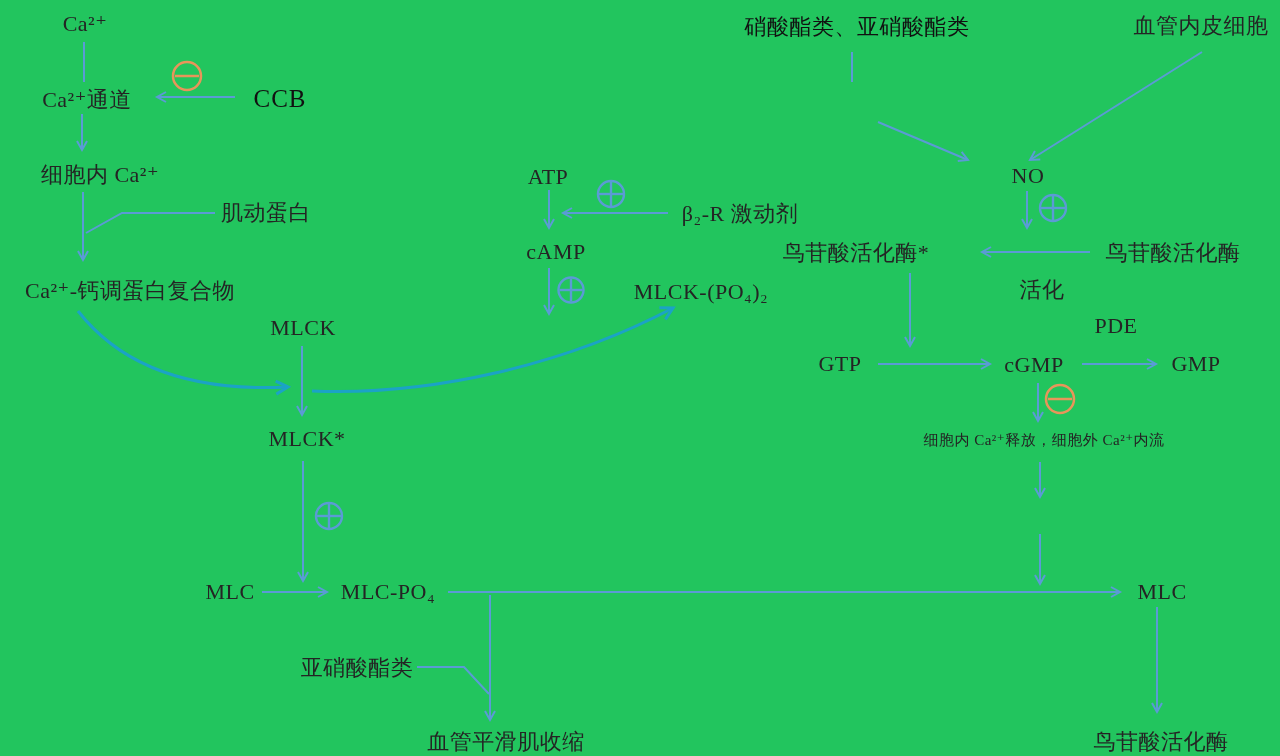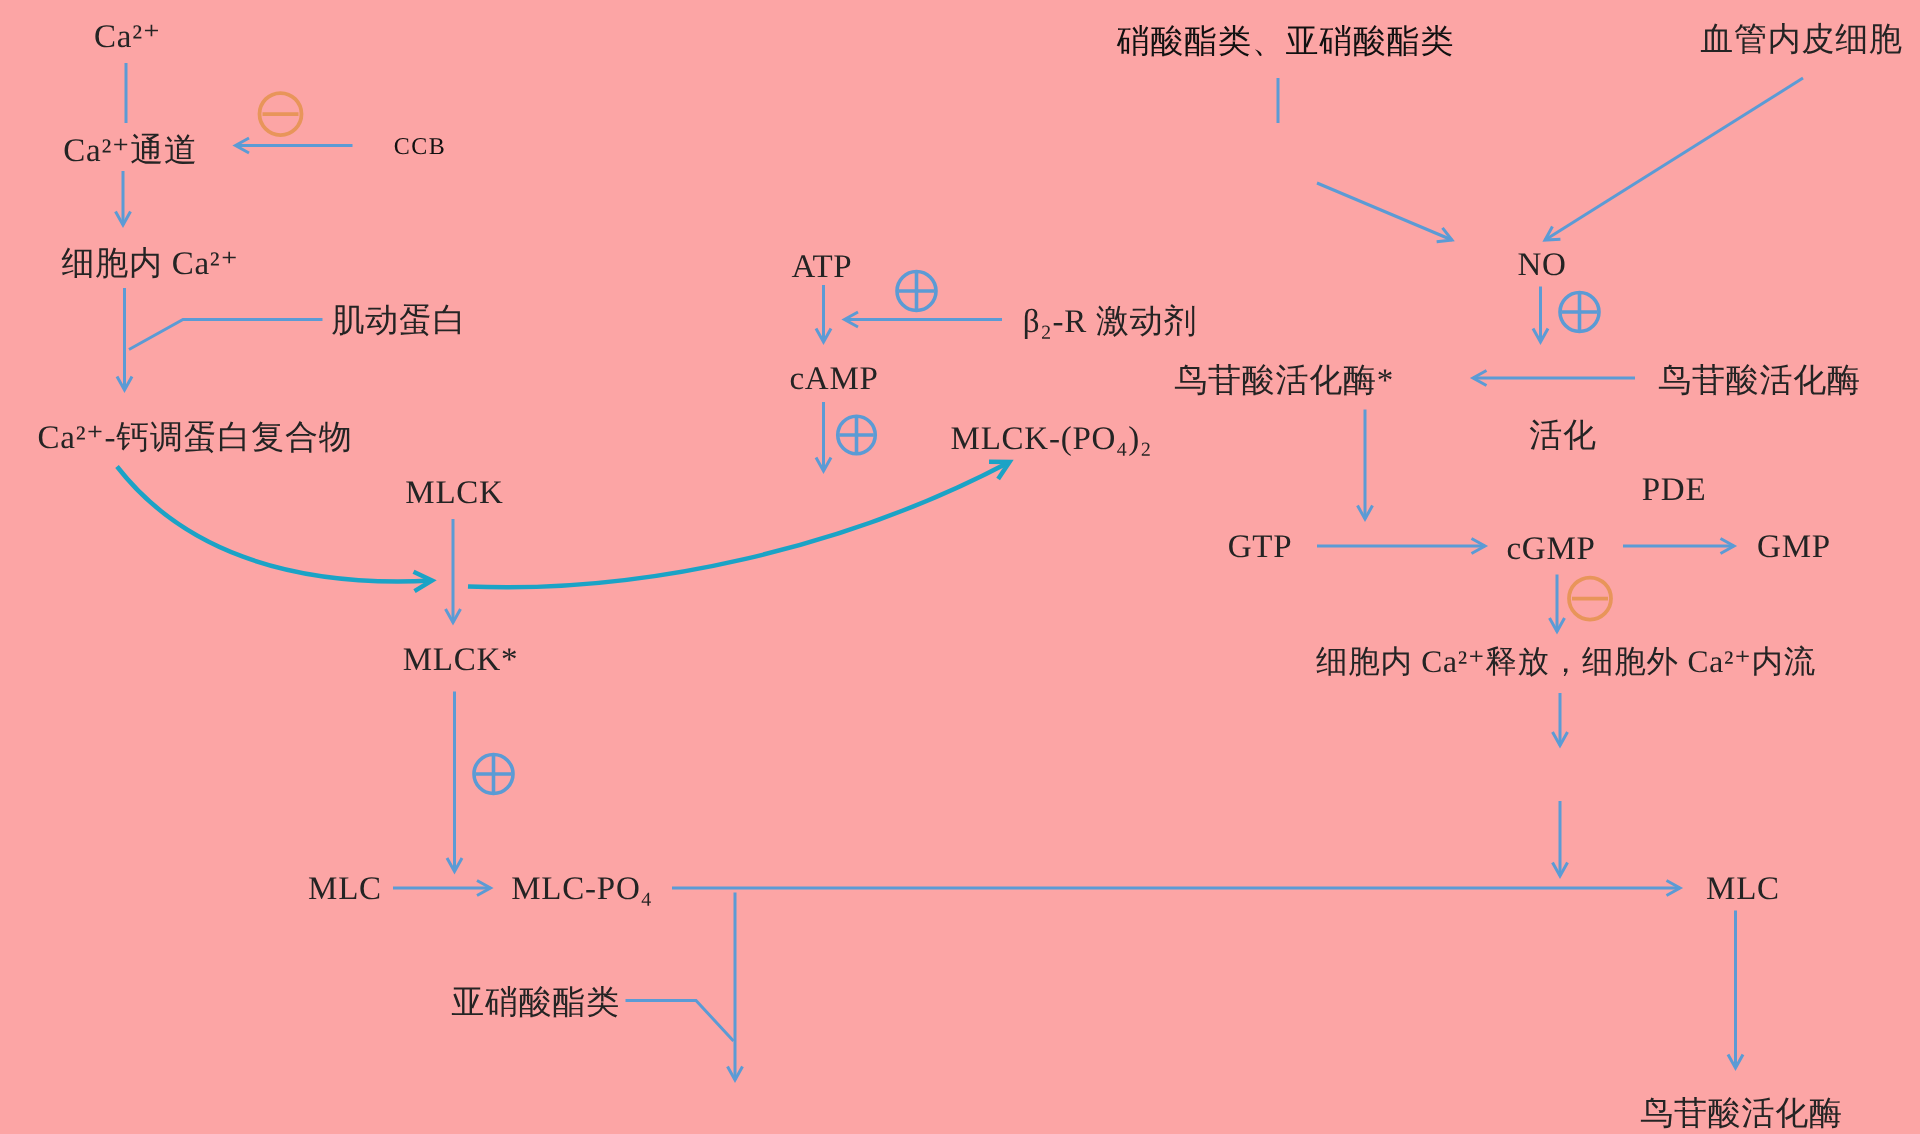--- a/index.html
+++ b/index.html
@@ -4,21 +4,21 @@
 <style>
   html,body{margin:0;padding:0;}
   body{
     font-family:"Liberation Serif","DejaVu Serif",serif;
     background:#ffffff;
   }
   .canvas{
     position:relative;
     width:1280px;
     height:756px;
-    background:#fca5a5;
+    background:#22c55e;
     overflow:hidden;
   }
   .arrow-layer{
     position:absolute;
     left:0;top:0;
     width:1280px;height:756px;
   }
   .node{
     position:absolute;
     transform:translate(-50%,-50%);
@@ -26,25 +26,25 @@
     color:#242424;
     font-size:22px;
     line-height:1.15;
     letter-spacing:0.5px;
   }
   .node.bold{
     font-weight:normal;
     color:#111111;
   }
   .node.big{
-    font-size:16px;
+    font-size:25px;
     letter-spacing:1px;
   }
   .node.small{
-    font-size:21px;
+    font-size:15px;
   }
 </style>
 </head>
 <body>
 
 <div class="canvas">
 
   <svg class="arrow-layer" width="1280" height="756" viewBox="0 0 1280 756" xmlns="http://www.w3.org/2000/svg">
     <defs>
       <marker id="mblue" markerUnits="userSpaceOnUse" markerWidth="18" markerHeight="16" refX="11" refY="7" orient="auto-start-reverse">
@@ -127,20 +127,21 @@
   <div class="node" style="left:87px;top:100px">Ca²⁺通道</div>
   <div class="node bold big" style="left:280px;top:99px">CCB</div>
   <div class="node" style="left:100px;top:175px">细胞内 Ca²⁺</div>
   <div class="node" style="left:266px;top:213px">肌动蛋白</div>
   <div class="node" style="left:130px;top:291px">Ca²⁺-钙调蛋白复合物</div>
   <div class="node" style="left:303px;top:328px">MLCK</div>
   <div class="node" style="left:307px;top:439px">MLCK*</div>
   <div class="node" style="left:230px;top:592px">MLC</div>
   <div class="node" style="left:388px;top:592px">MLC-PO₄</div>
   <div class="node" style="left:357px;top:668px">亚硝酸酯类</div>
+  <div class="node" style="left:506px;top:742px">血管平滑肌收缩</div>
 
   <div class="node" style="left:548px;top:177px">ATP</div>
   <div class="node" style="left:740px;top:214px">β₂-R 激动剂</div>
   <div class="node" style="left:556px;top:252px">cAMP</div>
   <div class="node" style="left:701px;top:292px">MLCK-(PO₄)₂</div>
 
   <div class="node bold" style="left:857px;top:27px">硝酸酯类、亚硝酸酯类</div>
   <div class="node" style="left:1201px;top:26px">血管内皮细胞</div>
   <div class="node" style="left:1028px;top:176px">NO</div>
   <div class="node" style="left:856px;top:253px">鸟苷酸活化酶*</div>

